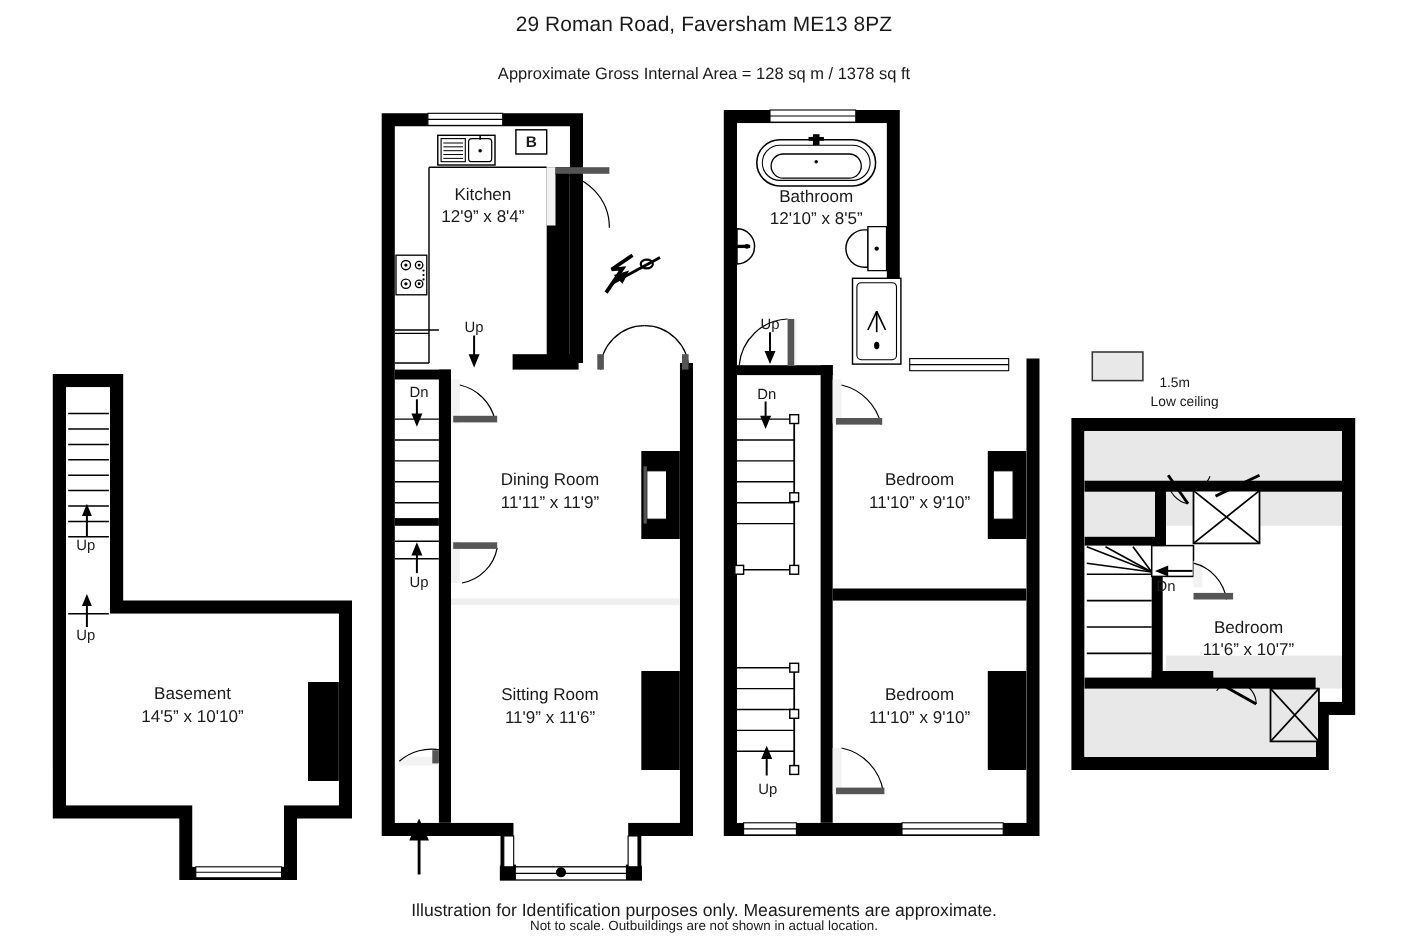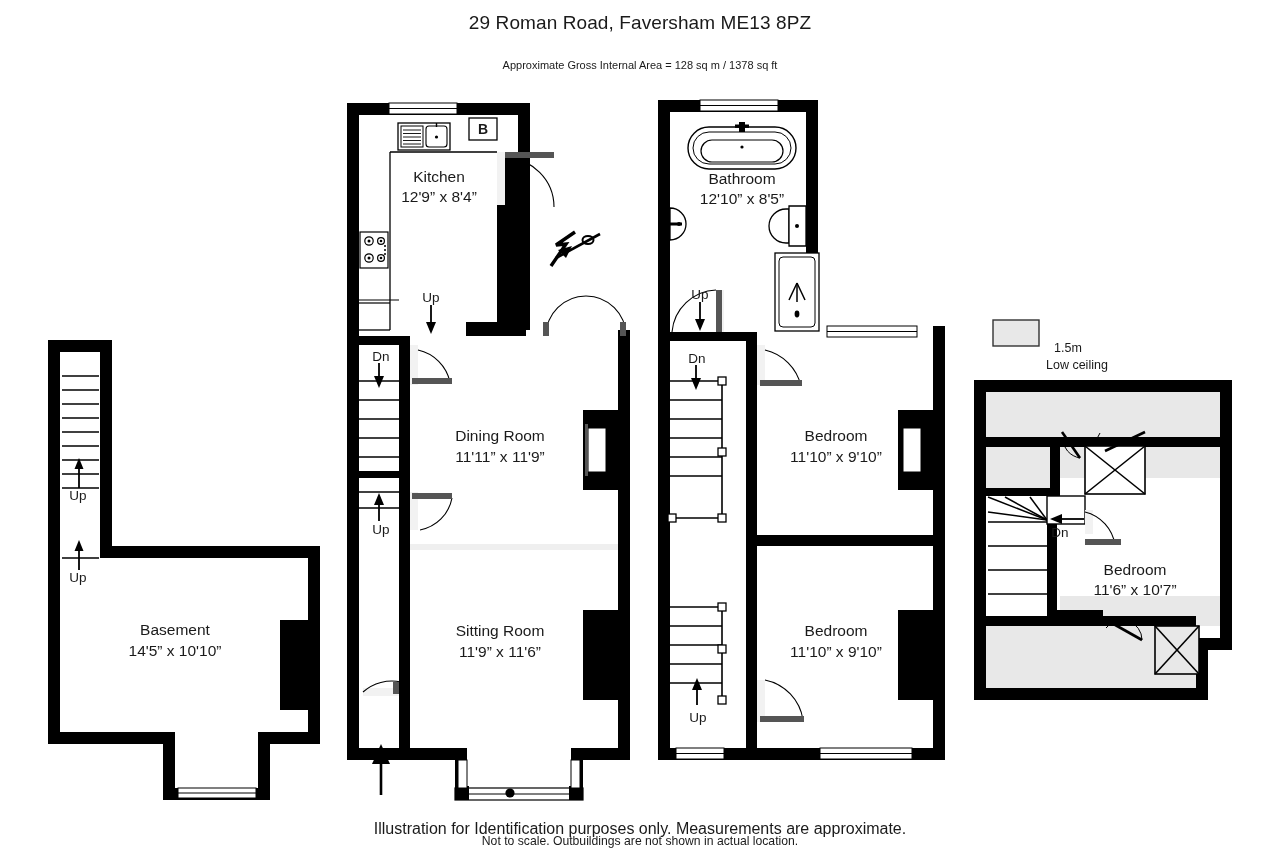--- a/index.html
+++ b/index.html
@@ -25,21 +25,21 @@
     white-space: nowrap;
     transform: translateX(-50%);
   }
   #title {
     top: 12px; left: 640px;
     font-size: 19px;
     letter-spacing: .1px;
   }
   #area {
     top: 59px; left: 640px;
-    font-size: 11px;
+    font-size: 15px;
   }
   #footer1 {
     top: 820px; left: 640px;
     font-size: 16px;
   }
   #footer2 {
     top: 834px; left: 640px;
     font-size: 12.2px;
     text-align: center;
   }

